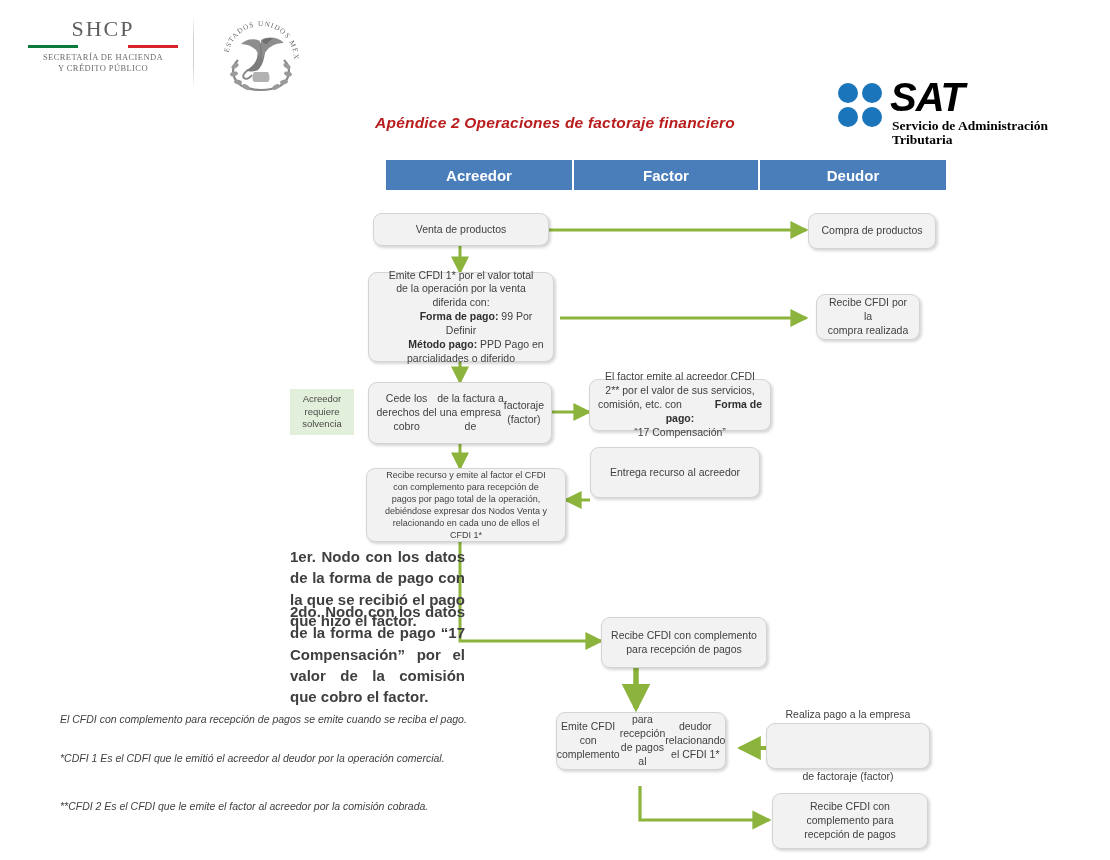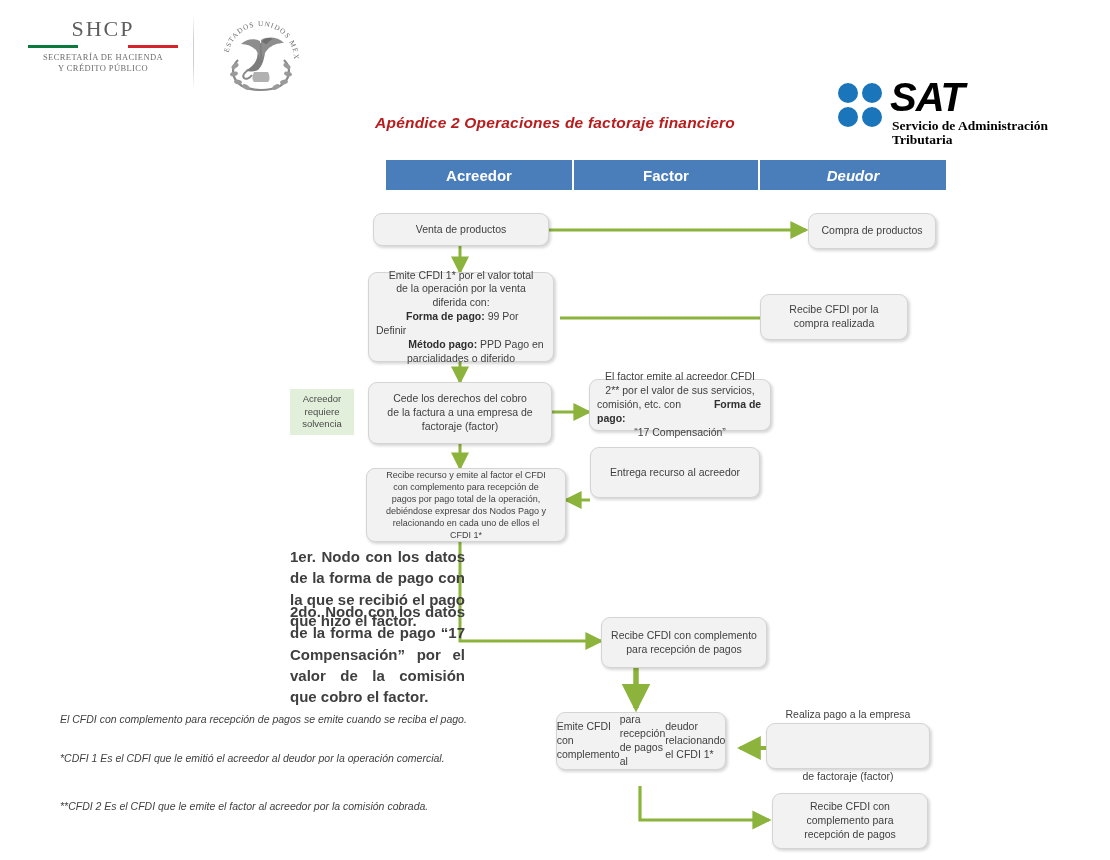--- a/index.html
+++ b/index.html
@@ -85,29 +85,30 @@
   .col-head {
     top: 160px; height: 30px;
     background: #4a7ebb; color: #ffffff;
     font-size: 15px; font-weight: bold;
     display: flex; align-items: center; justify-content: center;
     border-right: 2px solid #ffffff;
     box-sizing: border-box;
   }
   #col-head-acreedor { left: 386px; width: 188px; }
   #col-head-factor   { left: 574px; width: 186px; }
-  #col-head-deudor   { left: 760px; width: 186px; border-right: none; font-style: italic; }
+  #col-head-deudor   { left: 760px; width: 186px; border-right: none; }
 
   
   .node {
     background: #f2f2f2;
     border: 1px solid #d4d4d4;
     border-radius: 9px;
     box-shadow: 1.5px 2px 3px rgba(0,0,0,.16);
     display: flex; align-items: center; justify-content: center;
+    text-align: center;
     font-size: 10.5px;
     line-height: 1.32;
     color: #3f3f3f;
     padding: 4px 7px;
     box-sizing: border-box;
   }
   .node b { font-weight: bold; color: #2f2f2f; margin-left: 30px; }
 
   .note-green {
     background: #e2efda;
@@ -252,51 +253,51 @@
   <div>diferida con:</div>
   <div>
     <b>Forma de pago:</b><span> 99 Por Definir</span>
   </div>
   <div>
     <b>Método pago:</b><span> PPD Pago en</span>
   </div>
   <div>parcialidades o diferido</div>
 </div>
 
-<div class="abs node" style="left:760px; top:294px; width:148px; height:46px; flex-direction:column;">
+<div class="abs node" style="left:816px; top:294px; width:104px; height:46px; flex-direction:column;">
   <div>Recibe CFDI por la</div>
   <div>compra realizada</div>
 </div>
 
 <div class="abs note-green" style="left:290px; top:389px; width:64px; height:46px; flex-direction:column;">
   <div>Acreedor</div>
   <div>requiere</div>
   <div>solvencia</div>
 </div>
 
-<div class="abs node" style="left:368px; top:382px; width:184px; height:62px; flex-direction:column;">
+<div class="abs node" style="left:368px; top:382px; width:184px; height:62px; ">
   <div>Cede los derechos del cobro</div>
   <div>de la factura a una empresa de</div>
   <div>factoraje (factor)</div>
 </div>
 
 <div class="abs node" style="left:589px; top:379px; width:182px; height:52px; flex-direction:column;">
   <div>El factor emite  al acreedor CFDI</div>
   <div>2** por el valor de sus servicios,</div>
   <div>
     <span>comisión, etc. con </span><b>Forma de pago:</b>
   </div>
   <div>“17 Compensación”</div>
 </div>
 
 <div class="abs node" style="left:366px; top:468px; width:200px; height:74px; flex-direction:column; font-size:9px; line-height:1.35;">
   <div>Recibe recurso  y emite al factor el CFDI</div>
   <div>con complemento para recepción de</div>
   <div>pagos por pago total de la operación,</div>
-  <div>debiéndose expresar dos Nodos Pago y</div>
+  <div>debiéndose expresar dos Nodos Venta y</div>
   <div>relacionando  en cada uno de ellos el</div>
   <div>CFDI 1*</div>
 </div>
 
 <div class="abs node" style="left:590px; top:447px; width:170px; height:51px;">
   <span>Entrega recurso al acreedor</span>
 </div>
 
 <div class="abs node" style="left:601px; top:617px; width:166px; height:51px; flex-direction:column;">
   <div>Recibe CFDI con complemento</div>

